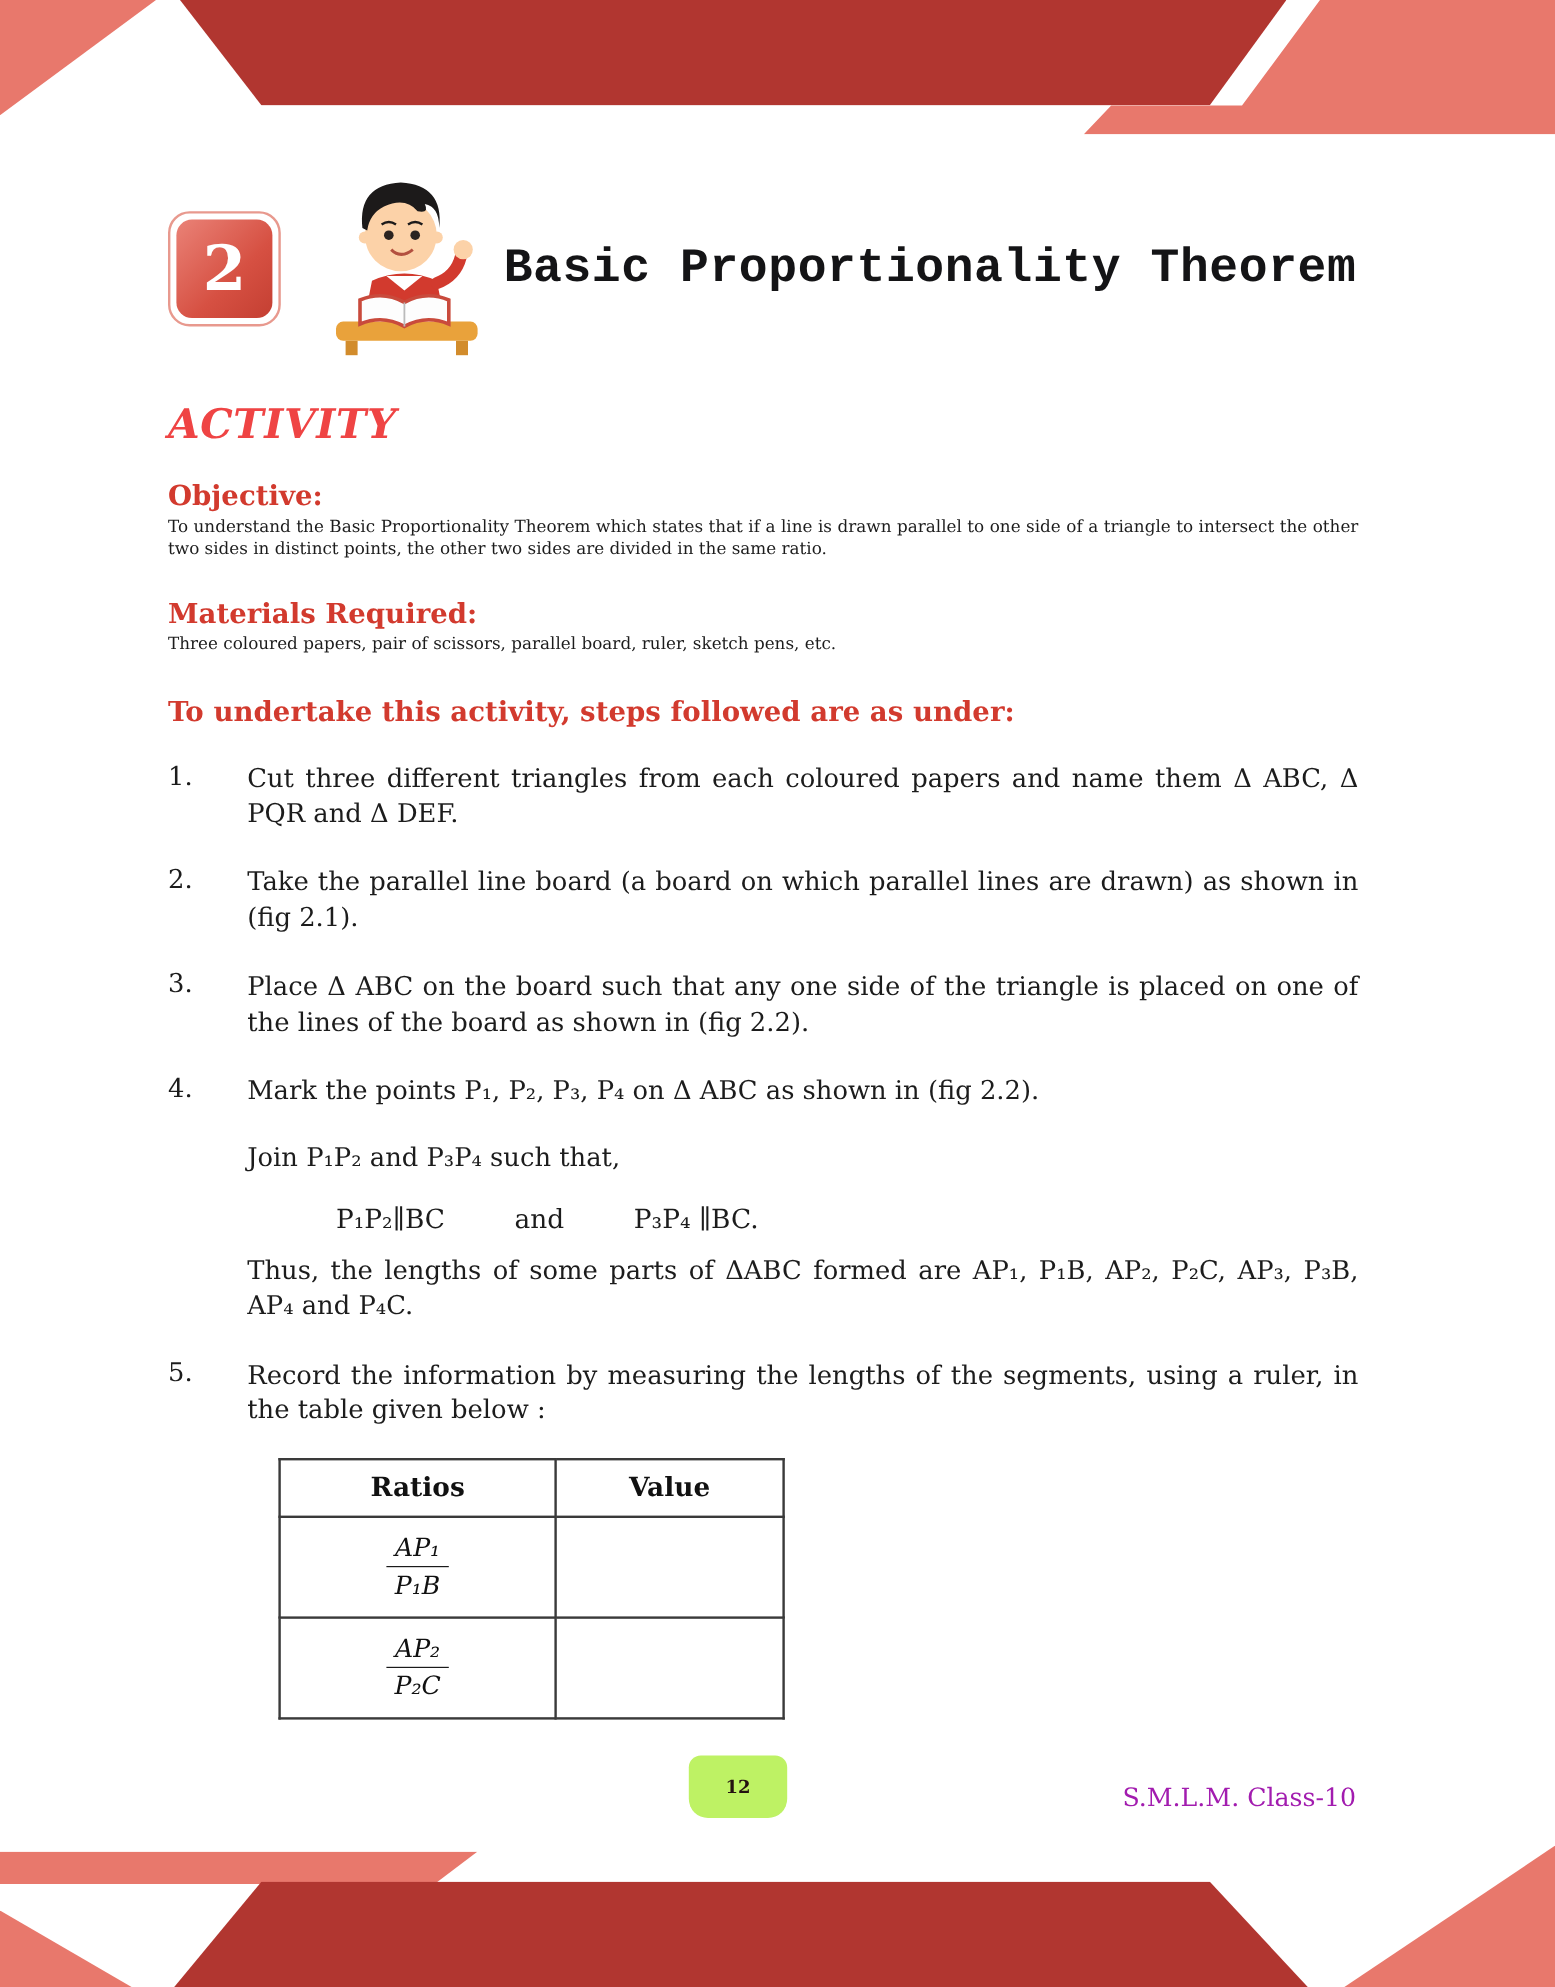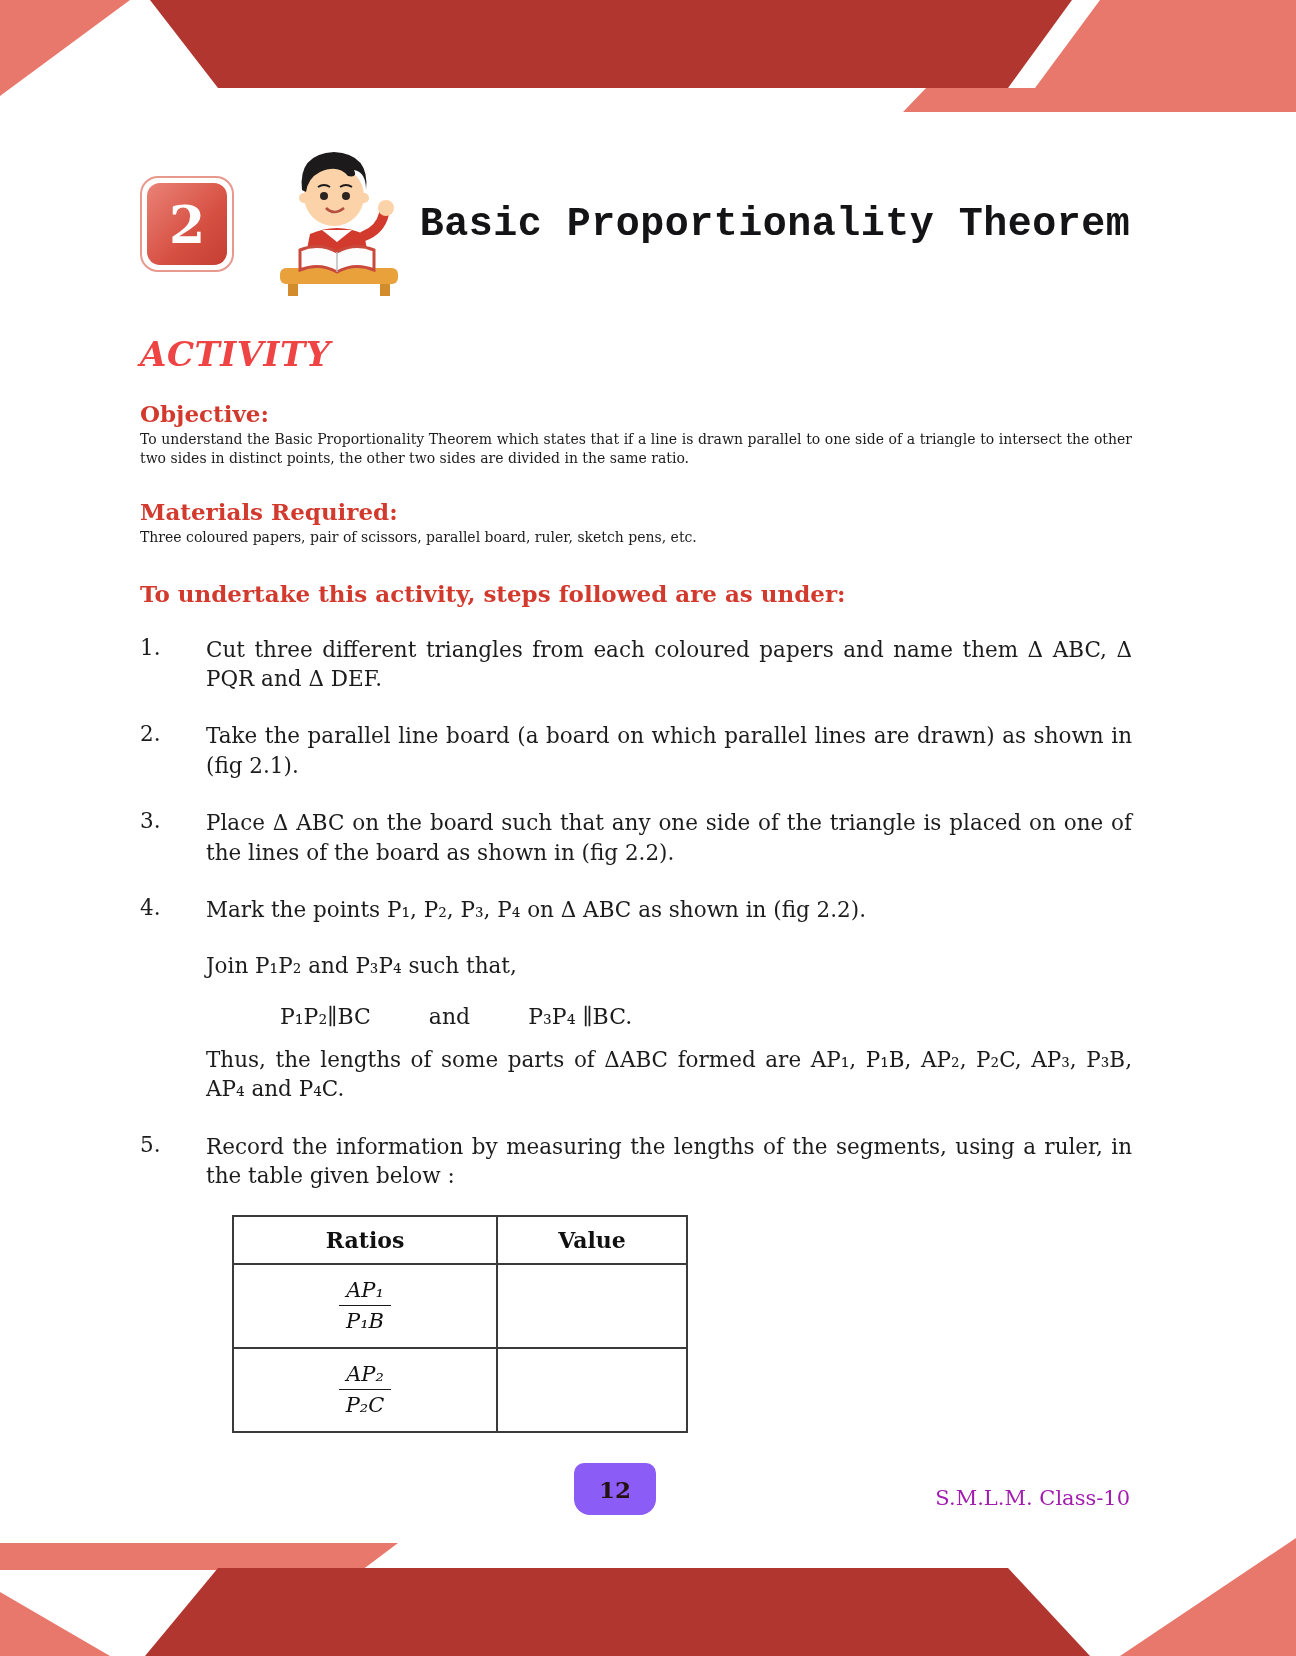--- a/index.html
+++ b/index.html
@@ -79,32 +79,32 @@
   .step-num { flex:none; width:66px; font-size:21.5px; }
   .step-text { flex:1; font-size:21.5px; line-height:1.37; text-align:justify; }
 
   .step4-join { margin-left:66px; margin-top:28px; font-size:21.5px; }
   .equation-line { margin-left:140px; margin-top:26px; font-size:22px; display:flex; gap:58px; align-items:baseline; }
   .step4-thus { margin-left:66px; margin-top:16px; font-size:21.5px; line-height:1.37; text-align:justify; }
 
   table.ratios-table { margin:24px 0 0 92px; border-collapse:collapse; }
   .ratios-table th, .ratios-table td { border:2px solid #3a3a3a; }
   .ratios-table th { font-size:22px; font-weight:bold; text-align:center; height:48px; color:#111; }
-  .col-ratios { width:264px; }
+  .col-ratios { width:230px; }
   .col-value { width:190px; }
   .ratio-cell { height:84px; text-align:center; vertical-align:middle; }
   .frac { display:inline-block; font-style:italic; font-size:21px; color:#111; }
   .frac .num { display:block; border-bottom:1.6px solid #1a1a1a; padding:0 7px 3px; }
   .frac .den { display:block; padding-top:3px; }
 
   .page-number-tab {
     position:absolute; left:574px; top:1463px; width:82px; height:52px;
-    background:#8b5cf6; border-radius:10px 10px 16px 16px;
+    background:#bef264; border-radius:10px 10px 16px 16px;
     display:flex; align-items:center; justify-content:center;
-    font-size:23px; font-weight:bold; color:#241210;
+    font-size:15px; font-weight:bold; color:#241210;
   }
   .footer-right {
     position:absolute; right:166px; top:1486px; font-size:21px; color:#a21caf;
   }
 </style>
 </head>
 <body>
 
 <div class="page">
 

